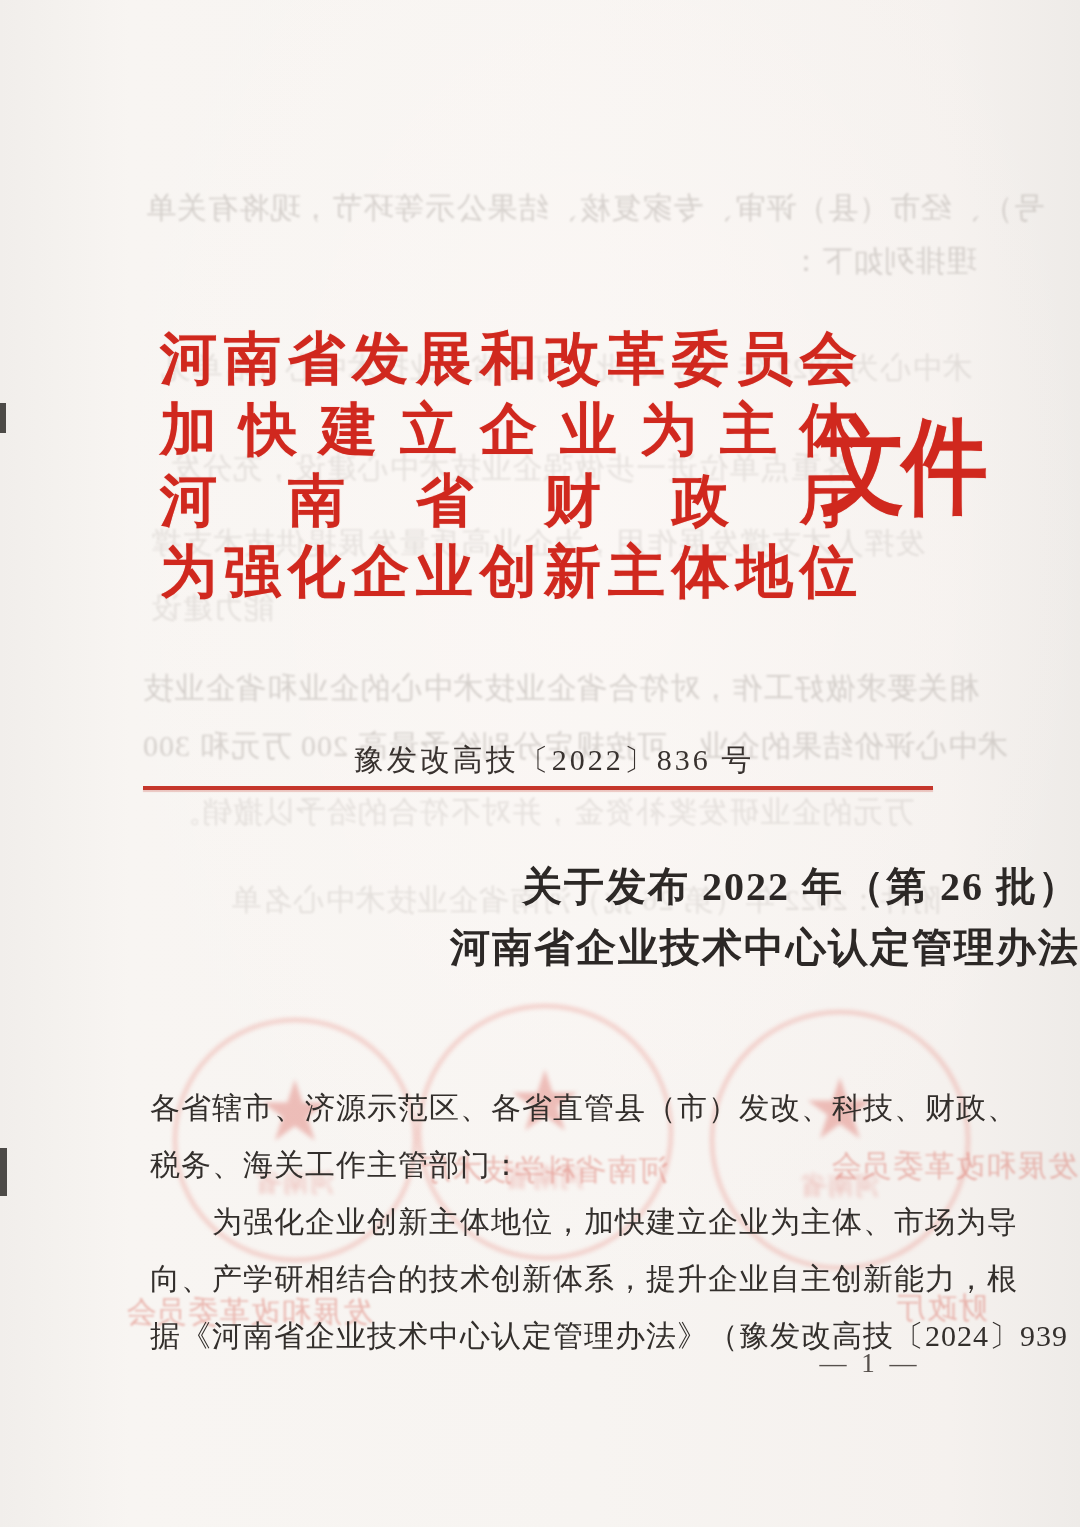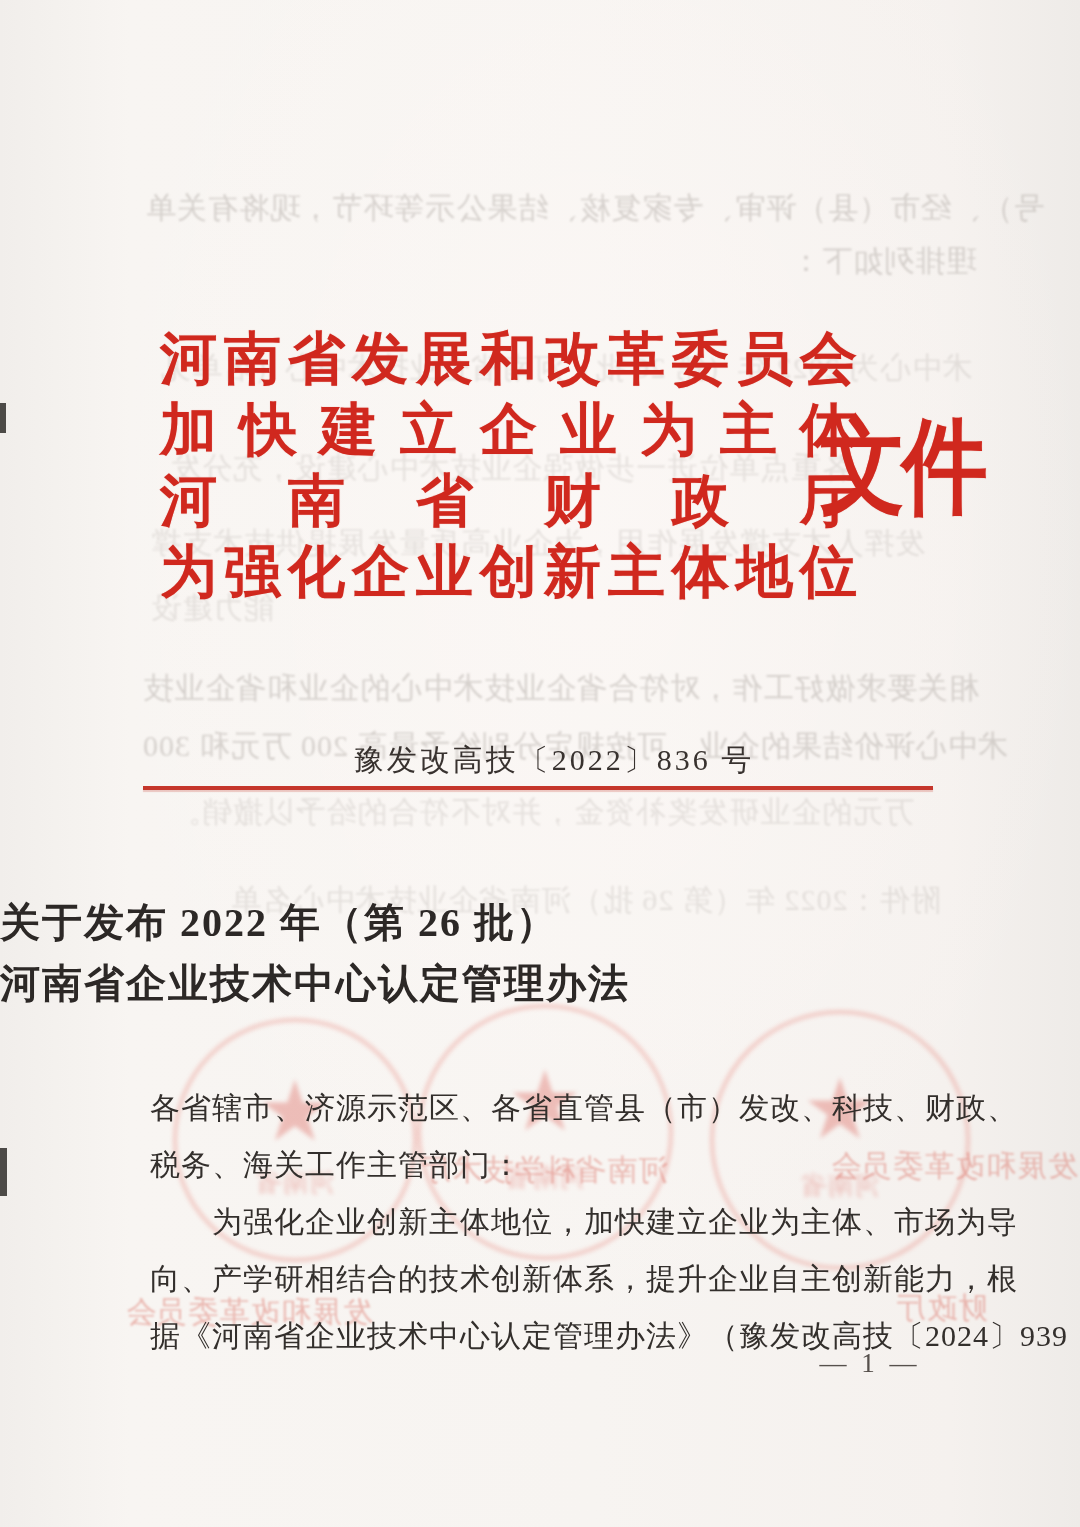--- a/index.html
+++ b/index.html
@@ -72,21 +72,21 @@
   .doc-number {
     position:absolute; left:0; top:740px; width:1080px;
     text-align:center; font-size:30px; color:#38322f; letter-spacing:3px;padding-left:28px;
   }
   .red-rule {
     position:absolute; left:143px; top:786px; width:790px; height:4px;
     background:#c5362b; box-shadow:0 2px 1px rgba(197,54,43,.25);
   }
 
   
-  .doc-title { position:absolute; left:0; top:892px; width:1080px; text-align:left; color:#2c2826; }
+  .doc-title { position:absolute; left:0; top:856px; width:1080px; text-align:right; color:#2c2826; }
   .doc-title .t-line { font-size:40px; font-weight:700; line-height:61px; letter-spacing:2px; }
 
   
   .body-block { position:absolute; left:150px; top:1079px; width:880px; color:#332f2c; }
   .body-line { font-size:30px; line-height:57px; height:57px; white-space:nowrap; letter-spacing:1px; }
   .body-line.indent { padding-left:62px; }
 
   .page-number {
     position:absolute; top:1348px; left:790px; width:160px;
     font-size:27px; color:#56504c; text-align:center; letter-spacing:4px;

